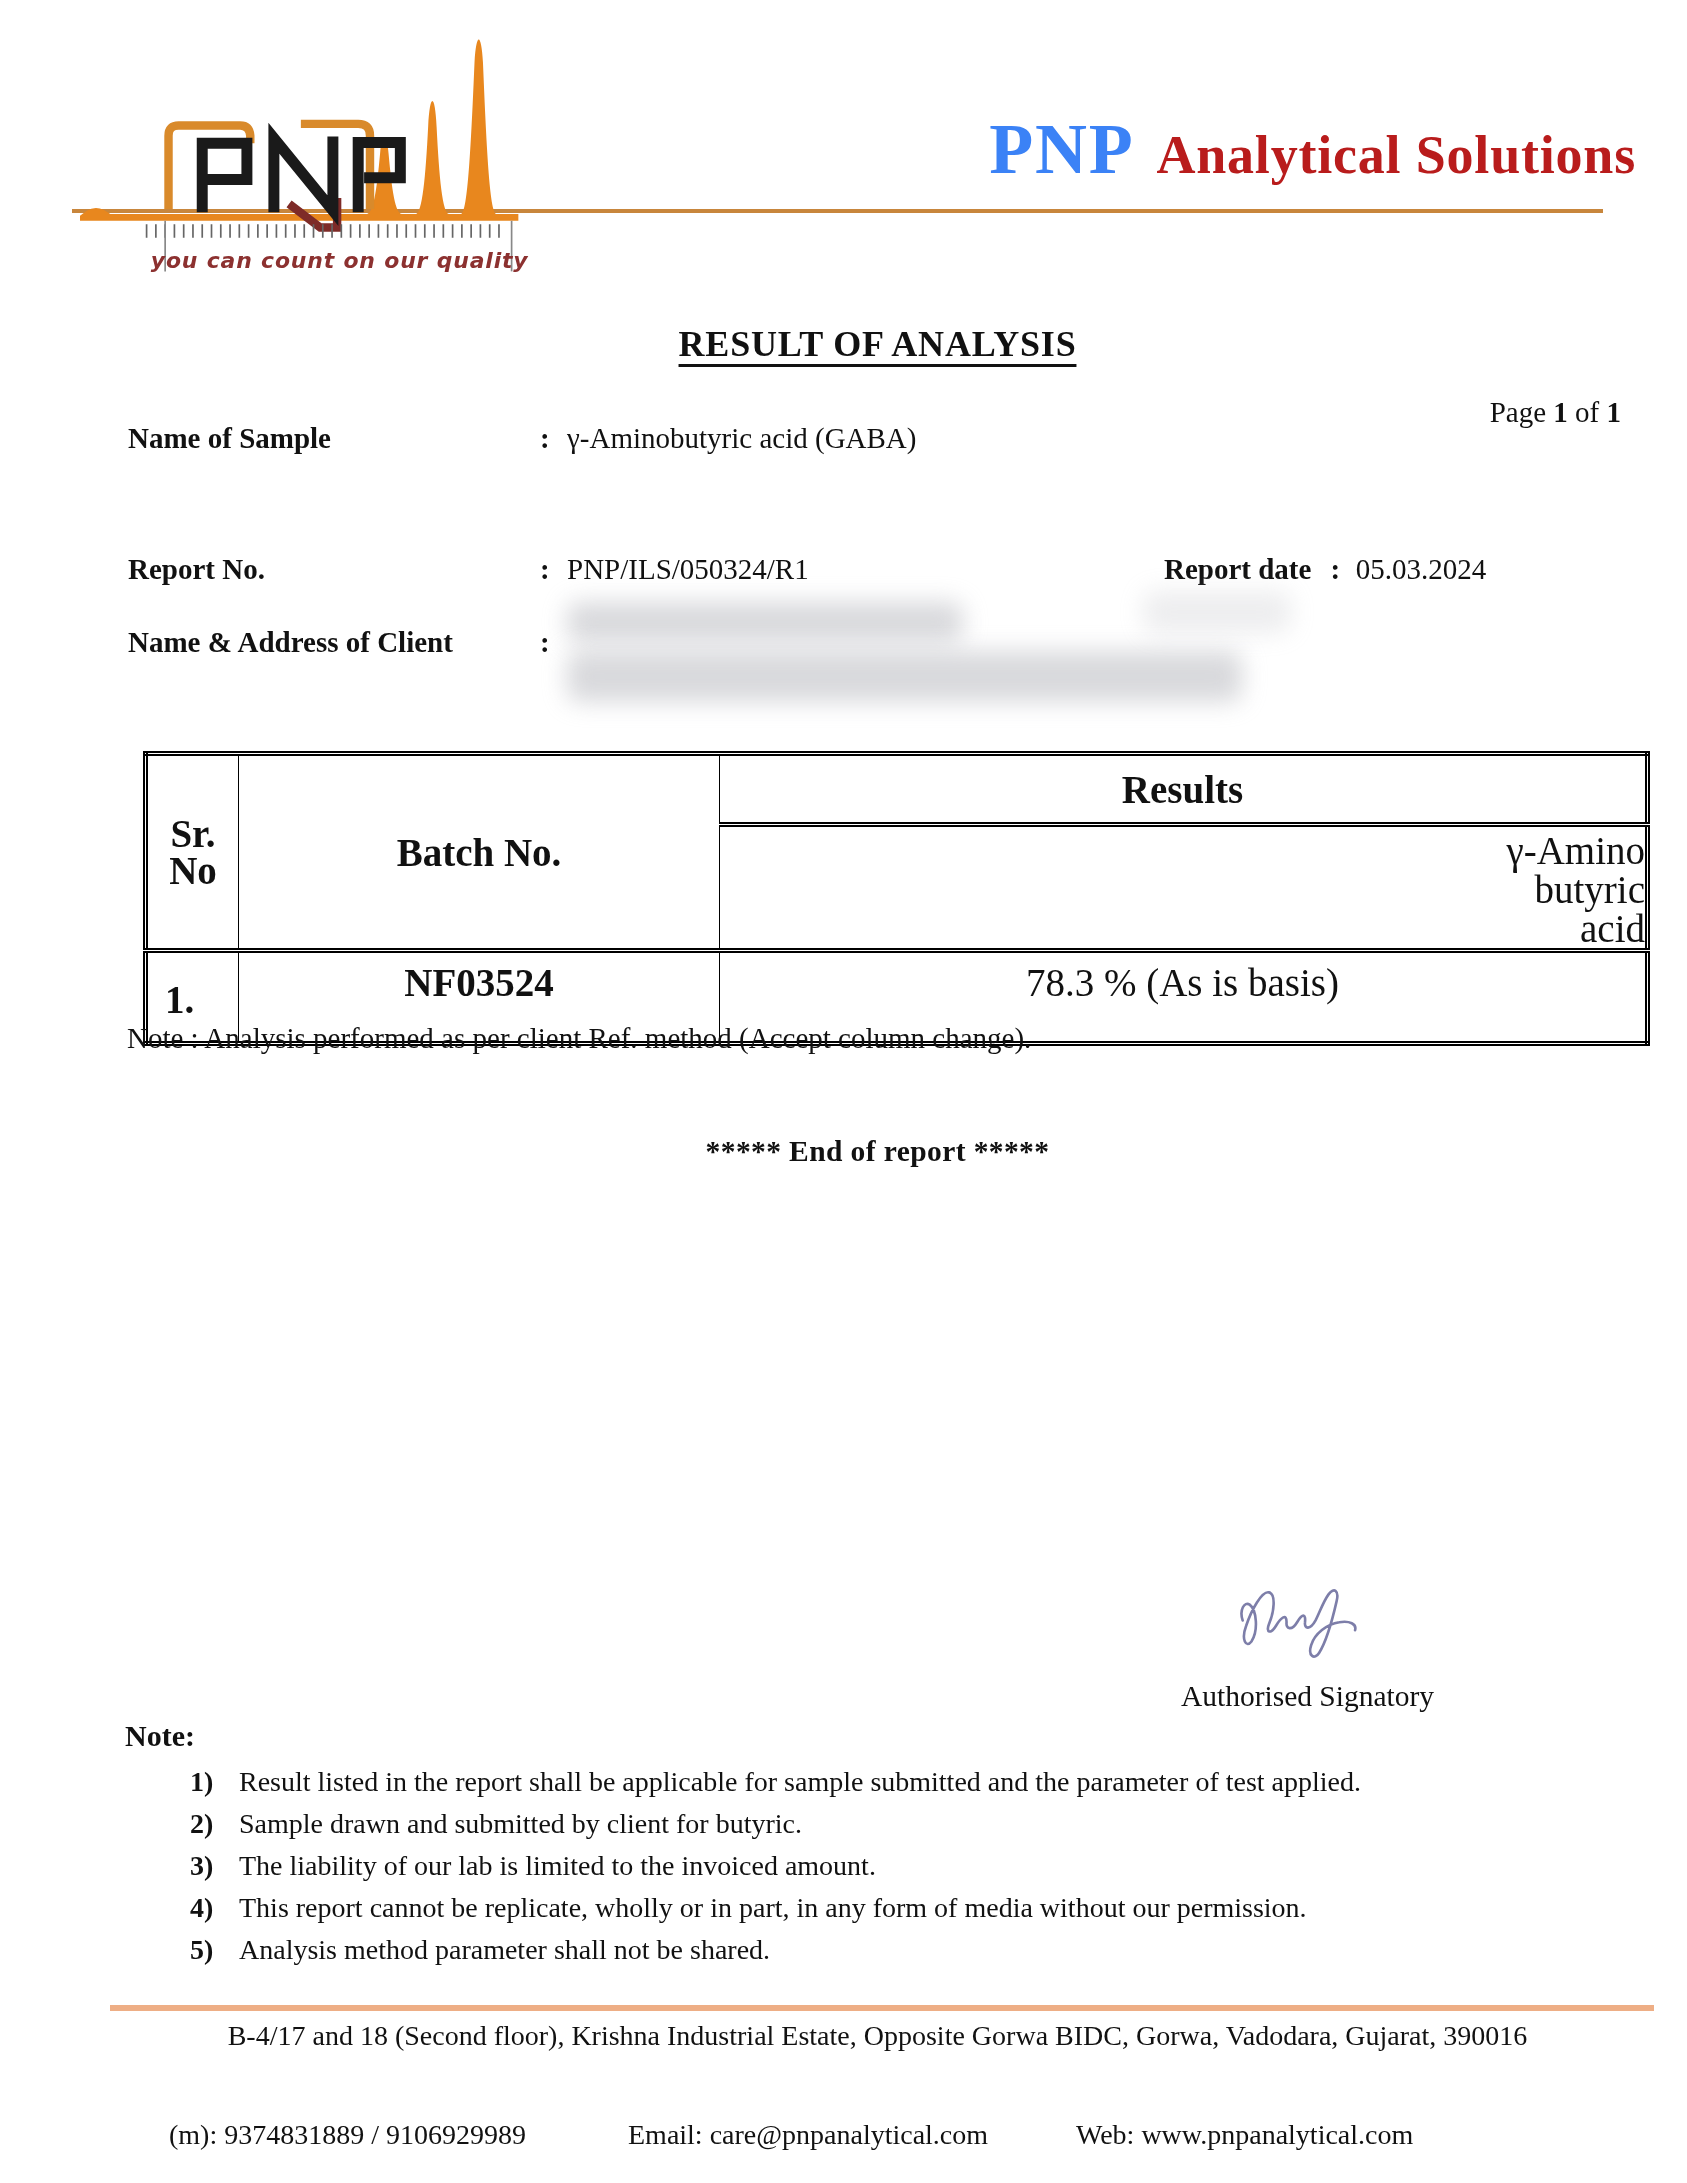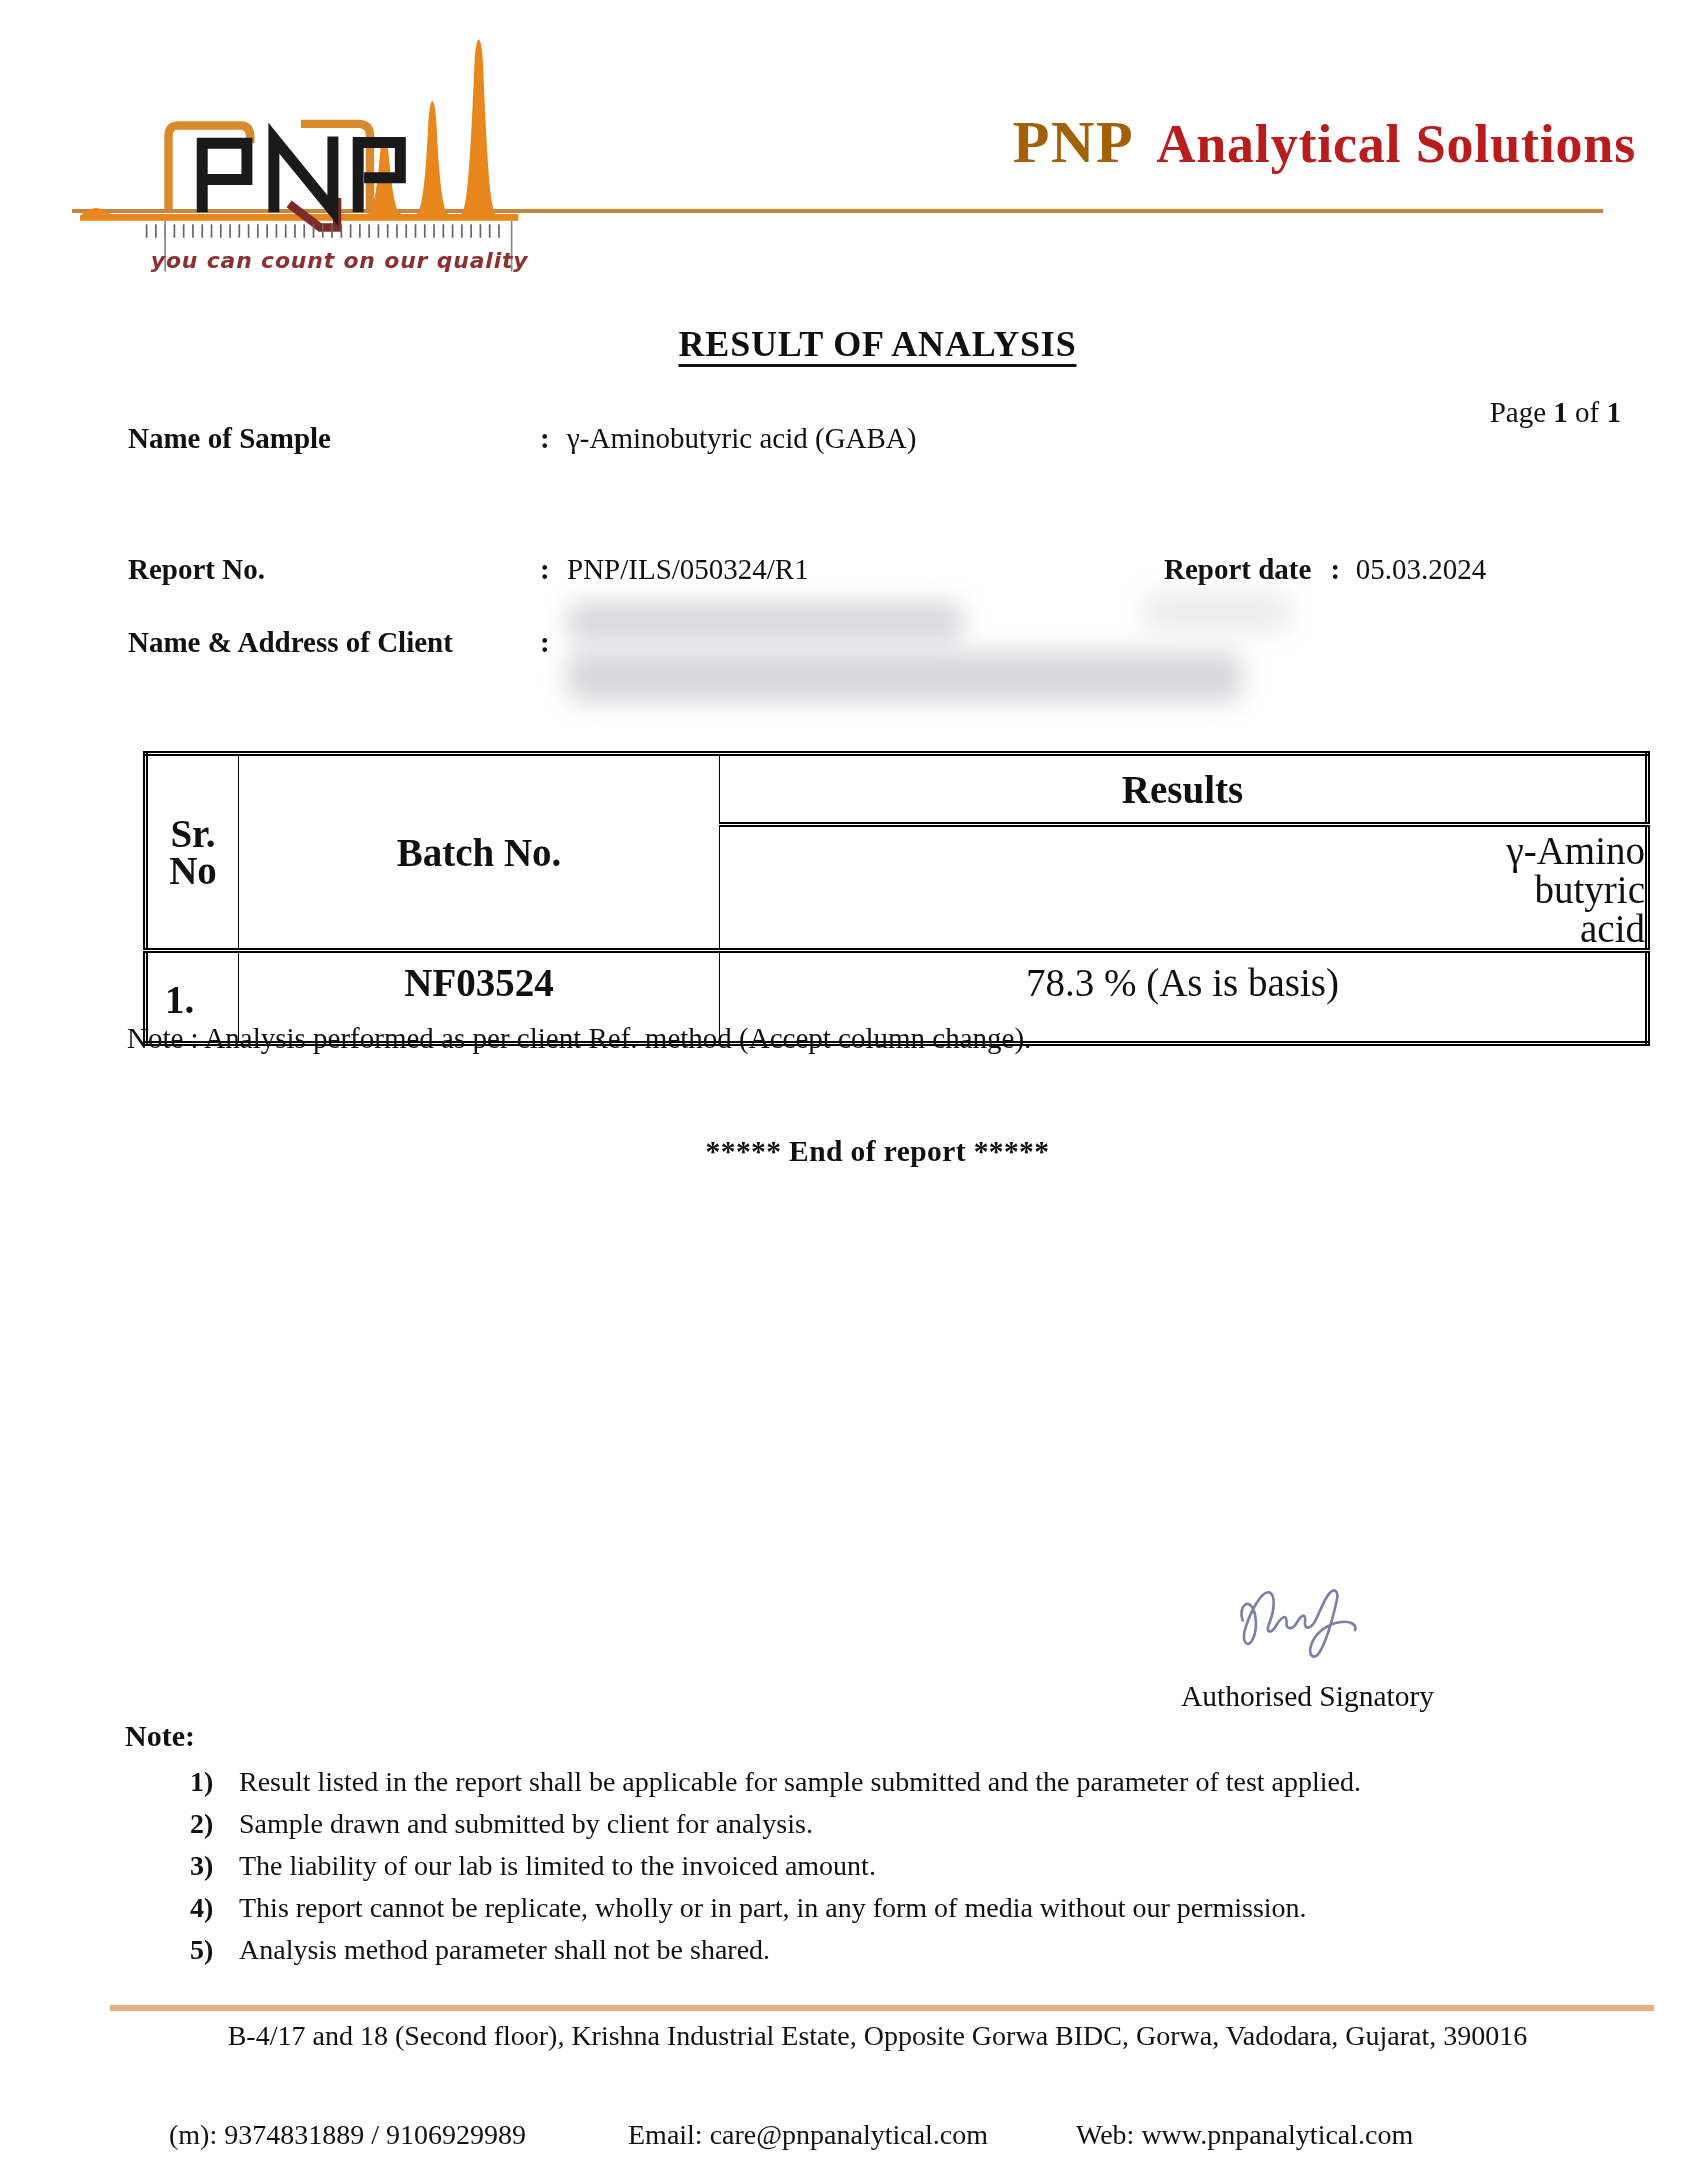--- a/index.html
+++ b/index.html
@@ -7,21 +7,21 @@
     width:1687px;height:2183px;position:relative;background:#ffffff;
     font-family:"Liberation Serif","DejaVu Serif",serif;color:#111;
     overflow:hidden;
   }
   .abs{position:absolute;}
   .b{font-weight:bold;}
 
   
   #chromo-baseline{left:72px;top:209px;width:1531px;height:4.2px;background:#c8863c;}
   #brand-right{top:108px;right:51px;display:flex;align-items:baseline;gap:22px;white-space:nowrap;}
-  #brand-right .pnp{font-size:60px;font-weight:bold;color:#a16207;letter-spacing:1.7px;}
+  #brand-right .pnp{font-size:72px;font-weight:bold;color:#3b82f6;letter-spacing:1.7px;}
   #brand-right .rest{font-size:54px;font-weight:bold;color:#b91c1c;letter-spacing:0.8px;}
 
   
   #title{left:110px;top:323px;width:1535px;text-align:center;font-size:36px;font-weight:bold;
          text-decoration:underline;text-decoration-thickness:3.4px;text-underline-offset:7.6px;letter-spacing:0.8px;}
   #page-label{top:396px;right:66px;font-size:29px;}
 
   
   .frow{font-size:29px;white-space:nowrap;}
   .frow .lab{font-weight:bold;}
@@ -184,21 +184,21 @@
 <div class="abs" id="authorised">Authorised Signatory</div>
 
 <div class="abs" id="notes-heading">Note:</div>
 <div class="abs" id="notes-list">
   <div class="note-item">
     <span class="num">1)</span>
     <span>Result listed in the report shall be applicable for sample submitted and the parameter of test applied.</span>
   </div>
   <div class="note-item">
     <span class="num">2)</span>
-    <span>Sample drawn and submitted by client for analysis.</span>
+    <span>Sample drawn and submitted by client for butyric.</span>
   </div>
   <div class="note-item">
     <span class="num">3)</span>
     <span>The liability of our lab is limited to the invoiced amount.</span>
   </div>
   <div class="note-item">
     <span class="num">4)</span>
     <span>This report cannot be replicate, wholly or in part, in any form of media without our permission.</span>
   </div>
   <div class="note-item">

